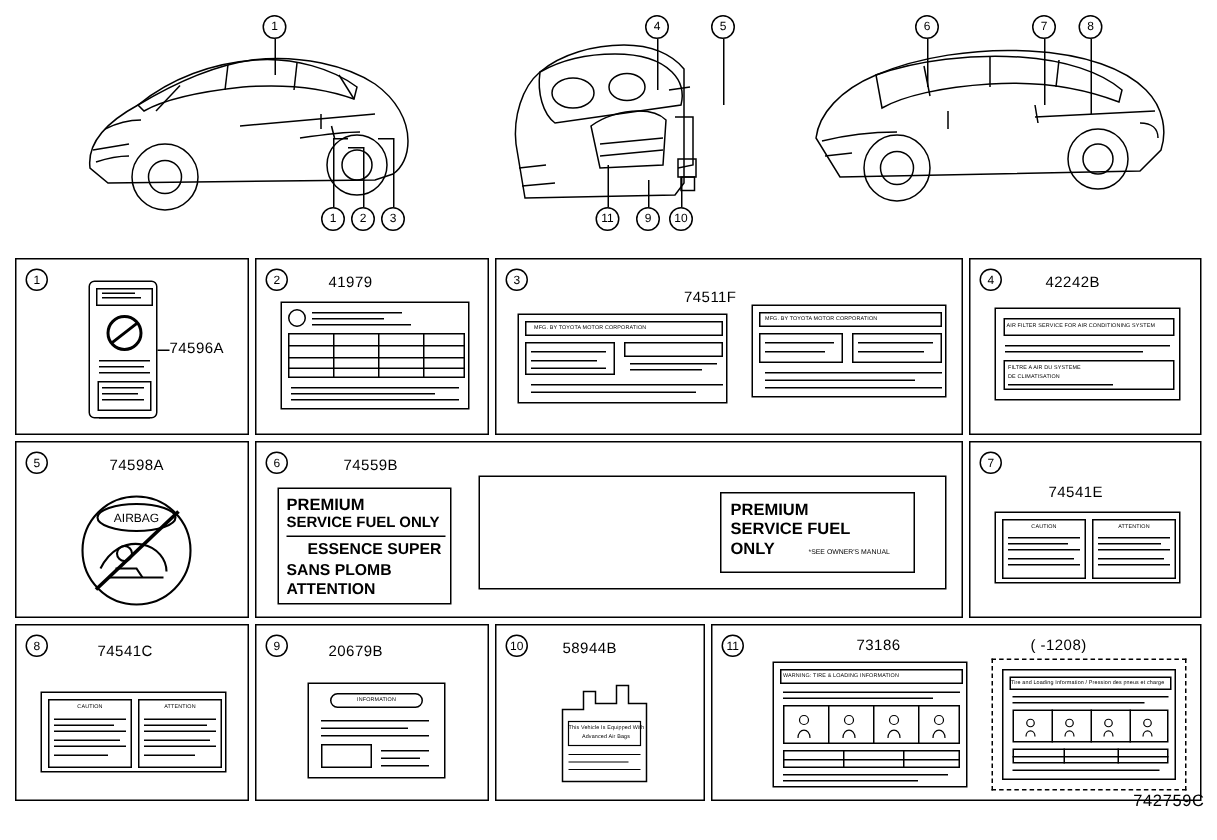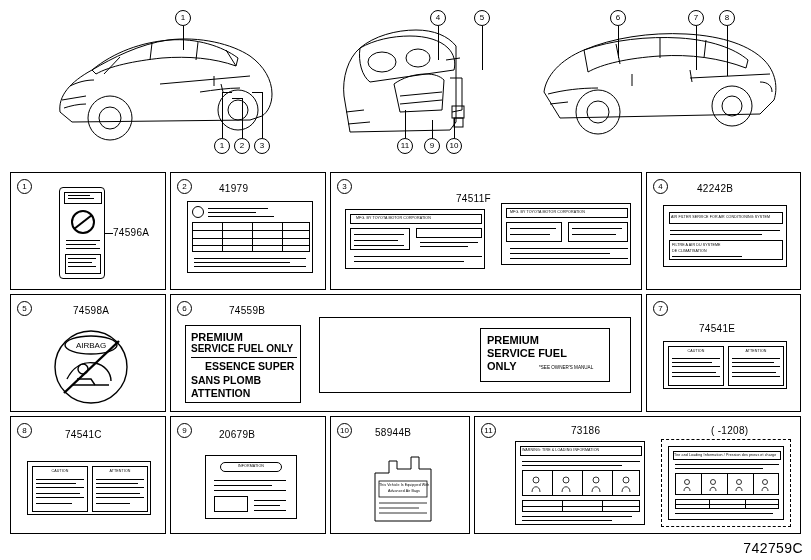--- a/index.html
+++ b/index.html
@@ -105,22 +105,22 @@
   .big {
     position: absolute;
     font-weight: bold;
     white-space: nowrap;
   }
   .ctr { text-align: center; }
 
   .footer-code {
     position: absolute;
     right: 8px;
-    bottom: 4px;
-    font-size: 14px;
+    bottom: 20px;
+    font-size: 11px;
     letter-spacing: .4px;
   }
 
   .circleslash {
     position: absolute;
     border: 2px solid #000;
     border-radius: 50%;
     box-sizing: border-box;
   }
   .slash {
@@ -435,21 +435,21 @@
       <line x1="12" y1="61" x2="52" y2="61" stroke="#000" stroke-width="0.8"></line>
       <line x1="12" y1="66" x2="60" y2="66" stroke="#000" stroke-width="0.8"></line>
     </svg>
     <div class="tiny ctr" style="left:48px; top:66px; width:50px;">This Vehicle Is Equipped With</div>
     <div class="tiny ctr" style="left:48px; top:72px; width:50px;">Advanced Air Bags</div>
   </div>
 
   <div class="panel" style="left:474px; top:416px; width:327px; height:118px;">
     <div class="num">11</div>
     <div class="part-no" style="left:96px; top:8px;">73186</div>
-    <div class="part-no" style="left:212px; top:8px;margin-left:24px;">(  -1208)</div>
+    <div class="part-no" style="left:212px; top:8px;">(  -1208)</div>
 
     <div class="lbl" style="left:40px; top:24px; width:130px; height:84px;">
       <div class="inner" style="left:4px; top:4px; width:122px; height:10px;"></div>
       <div class="tiny ctr" style="left:6px; top:6px;">WARNING: TIRE &amp; LOADING INFORMATION</div>
       <div class="bar" style="left:6px; top:19px; width:118px; height:1px;"></div>
       <div class="bar" style="left:6px; top:23px; width:100px; height:1px;"></div>
 
       <div class="inner" style="left:6px; top:28px; width:118px; height:26px;"></div>
       <div class="bar" style="left:36px; top:28px; width:1px; height:26px;"></div>
       <div class="bar" style="left:66px; top:28px; width:1px; height:26px;"></div>

